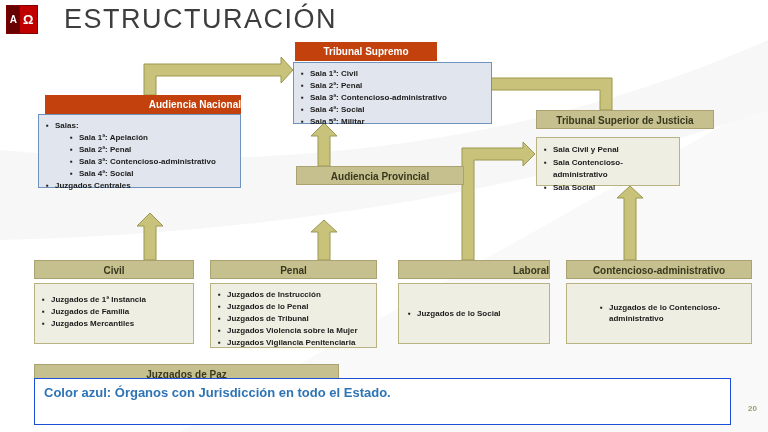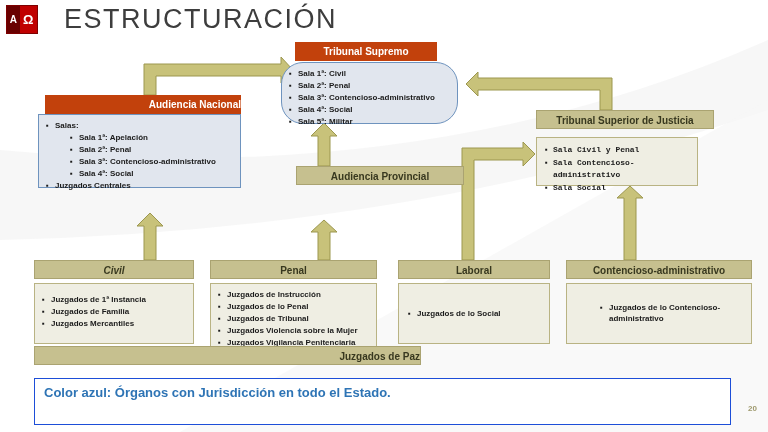--- a/index.html
+++ b/index.html
@@ -27,39 +27,39 @@
   .bod.tan-b{background:#EFEEE3;border:1px solid #B9B383;}
   .bod.center{display:flex;align-items:center;}
 
   .items{list-style:none;margin:0;padding:5px 4px 0 7px;}
   .center .items{padding:0 4px 0 9px;}
   .items li{position:relative;padding-left:9px;line-height:11px;margin-bottom:1px;}
   .items li::before{content:"▪";position:absolute;left:0;top:0;font-size:8px;}
   .items li.sub{margin-left:24px;}
 
   .ts-hdr{left:295px;top:42px;width:142px;}
-  .ts-bod{left:281px;top:62px;width:177px;height:62px;border-radius:22px;}
+  .ts-bod{left:293px;top:62px;width:199px;height:62px;}
   .an-hdr{left:45px;top:95px;width:196px;text-align:right;}
   .an-bod{left:38px;top:114px;width:203px;height:74px;}
   .tsj-hdr{left:536px;top:110px;width:178px;}
-  .tsj-bod{left:536px;top:137px;width:162px;height:49px;font-family:Liberation Mono, monospace;}
+  .tsj-bod{left:536px;top:137px;width:144px;height:49px;}
   .tsj-bod .items{padding-top:6px;}
   .tsj-bod .items li{line-height:12px;}
   .ap-hdr{left:296px;top:166px;width:168px;}
   .ap-bod{left:296px;top:189px;width:168px;height:31px;}
-  .civil-hdr{left:34px;top:260px;width:160px;font-style:italic;}
+  .civil-hdr{left:34px;top:260px;width:160px;}
   .civil-bod{left:34px;top:283px;width:160px;height:61px;}
   .civil-bod .items{padding-top:10px;}
   .penal-hdr{left:210px;top:260px;width:167px;}
   .penal-bod{left:210px;top:283px;width:167px;height:65px;}
-  .lab-hdr{left:398px;top:260px;width:152px;}
+  .lab-hdr{left:398px;top:260px;width:152px;text-align:right;}
   .lab-bod{left:398px;top:283px;width:152px;height:61px;}
   .ca-hdr{left:566px;top:260px;width:186px;}
   .ca-bod{left:566px;top:283px;width:186px;height:61px;padding-left:24px;}
-  .paz-bar{left:34px;top:346px;width:387px;text-align:right;}
+  .paz-bar{left:34px;top:364px;width:305px;}
 
   .legend{position:absolute;left:34px;top:378px;width:697px;height:47px;background:#ffffff;
           border:1px solid #1d4ed8;z-index:3;padding:4px 9px;box-sizing:border-box;
           font-size:13px;font-weight:bold;line-height:19px;}
   .legend .l1{color:#2E74B5;}
   .legend .l2{color:#3f3f3f;}
 
   .pagenum{position:absolute;left:748px;top:404px;font-size:8px;font-weight:bold;
            color:#9f9a6e;z-index:3;}
 </style>

